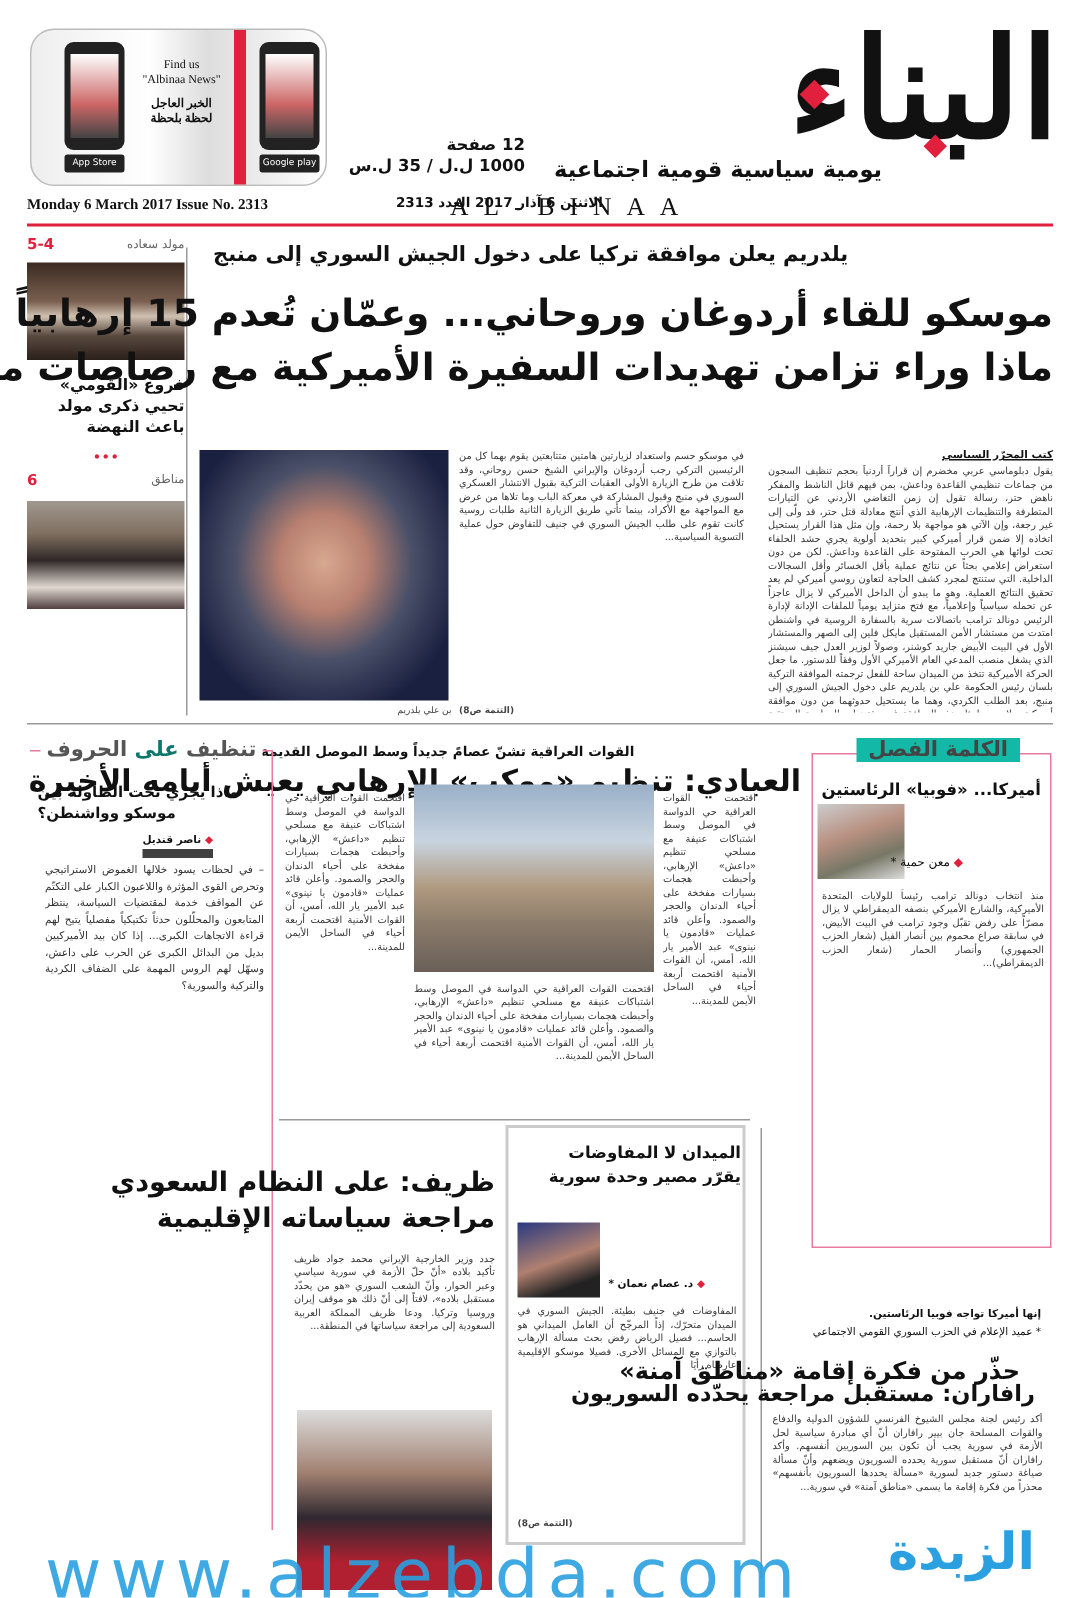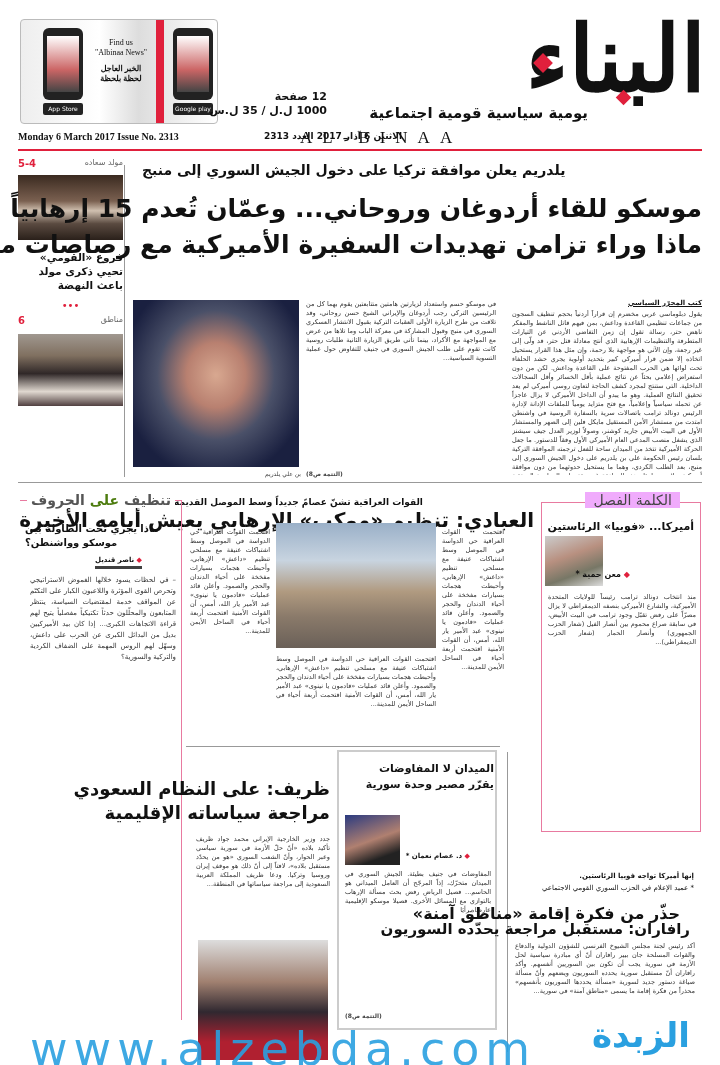--- a/index.html
+++ b/index.html
@@ -2,45 +2,45 @@
 <html><head>
 <meta charset="utf-8">
 <style>
 *{box-sizing:border-box;margin:0;padding:0}
 body{width:720px;height:1065px;background:#fff;font-family:"DejaVu Sans",sans-serif;color:#111;position:relative;overflow:hidden}
 .abs{position:absolute}
 .rtl{direction:rtl;text-align:left}
 .masthead-logo{right:14px;top:10px;width:320px;height:98px;font-family:"DejaVu Serif",serif;font-size:92px;font-weight:bold;line-height:98px;text-align:right;letter-spacing:-4px;color:#111}
 .dot{width:14px;height:14px;background:#e0203c;transform:rotate(45deg)}
 .tagline{right:132px;top:104px;font-size:15px;font-weight:bold}
-.meta-ar{right:393px;top:90px;font-size:11px;font-weight:bold;text-align:right;line-height:14px}
+.meta-ar{right:370px;top:90px;font-size:11px;font-weight:bold;text-align:right;line-height:14px}
 .date-ar{right:400px;top:132px;font-size:9px;font-weight:bold}
 .date-en{left:18px;top:131px;font-family:"Liberation Serif",serif;font-size:10px;font-weight:bold}
 .brand-latin{left:300px;top:128px;font-family:"Liberation Serif",serif;font-size:17px;letter-spacing:10px}
 .redline{left:18px;right:18px;top:149px;height:2px;background:#e0203c}
-.ad{left:20px;top:19px;width:198px;height:105px;border:1px solid #bbb;border-radius:4px;background:linear-gradient(90deg,#eee 0%,#fff 40%,#ddd 60%,#fff 100%);overflow:hidden}
+.ad{left:20px;top:19px;width:198px;height:105px;border:1px solid #bbb;border-radius:16px;background:linear-gradient(90deg,#eee 0%,#fff 40%,#ddd 60%,#fff 100%);overflow:hidden}
 .phone{width:40px;height:72px;background:#222;border-radius:6px;top:8px}
 .phone:after{content:"";position:absolute;left:4px;right:4px;top:8px;bottom:8px;background:linear-gradient(180deg,#fff,#c66 60%,#444)}
 .store{height:12px;width:40px;background:#222;color:#fff;font-size:6px;line-height:12px;text-align:center;border-radius:2px;bottom:8px}
 .findus{left:70px;top:18px;font-family:"Liberation Serif",serif;font-size:8px;text-align:center;width:60px;line-height:10px}
 .redstripe{left:135px;top:0;width:8px;height:105px;background:#e0203c}
 .sidebar{left:18px;top:158px;width:105px;height:320px}
 .sbox-title{font-size:8px;color:#666;display:flex;justify-content:space-between;direction:rtl}
 .sbox-title .num{color:#e0203c;font-weight:bold;font-size:10px}
 .img-dark{background:linear-gradient(160deg,#2a2520,#6a5a50 40%,#c8b8a8 60%,#3a302a)}
 .sb-head{font-size:10.5px;font-weight:bold;line-height:14px;direction:rtl;text-align:right}
 .vline{width:1px;background:#999}
 .hline{height:1px;background:#999}
 .kicker{font-size:14px;font-weight:bold}
 .headline{font-size:25px;font-weight:bold;line-height:34px}
 .col-text{font-size:6.5px;line-height:9px;color:#333;direction:rtl;text-align:justify;overflow:hidden}
 .photo-yildirim{left:133px;top:300px;width:166px;height:167px;background:radial-gradient(ellipse at 50% 45%,#d8a890 0%,#b88070 25%,#4a5068 50%,#1a2040 80%)}
 .caption{font-size:6px;color:#444}
 .pinkbox{border:1px solid #e87aa0}
-.boxtitle{font-size:14px;font-weight:normal;color:#444;background:#f0abfc;padding:0 8px}
+.boxtitle{font-size:14px;font-weight:bold;color:#444;background:#14b8a6;padding:0 8px}
 .kalima-photo{background:linear-gradient(160deg,#ccc,#b89080 40%,#776 70%,#ddd)}
 .bullet{color:#e0203c}
 .mid-kicker{font-size:9px;font-weight:bold}
 .mid-head{font-size:20px;font-weight:bold}
 .mosul-photo{left:276px;top:523px;width:160px;height:125px;background:linear-gradient(180deg,#9ab0c8 0%,#c8d4e0 30%,#b09a80 55%,#8a7a6a 75%,#6a6058 100%)}
 .zarif-head{font-size:18px;font-weight:bold;line-height:26px}
 .zarif-photo{left:198px;top:940px;width:130px;height:120px;background:linear-gradient(180deg,#ddd 0%,#a08070 35%,#302830 60%,#b02030 85%)}
 .greybox{left:337px;top:750px;width:160px;height:280px;border:2px solid #ccc}
 .naaman-photo{left:345px;top:815px;width:55px;height:50px;background:linear-gradient(160deg,#2a3a80,#b08070 50%,#222 80%)}
 .watermark{left:30px;top:1022px;font-family:"DejaVu Sans",sans-serif;font-size:46px;color:#2aa0e0;letter-spacing:6px;opacity:.9}
@@ -101,37 +101,37 @@
 <div class="abs col-text" style="left:306px;top:300px;width:190px;height:172px">في موسكو حسم واستعداد لزيارتين هامتين متتابعتين يقوم بهما كل من الرئيسين التركي رجب أردوغان والإيراني الشيخ حسن روحاني، وقد تلاقت من طرح الزيارة الأولى العقبات التركية بقبول الانتشار العسكري السوري في منبج وقبول المشاركة في معركة الباب وما تلاها من عرض مع المواجهة مع الأكراد، بينما تأتي طريق الزيارة الثانية طلبات روسية كانت تقوم على طلب الجيش السوري في جنيف للتفاوض حول عملية التسوية السياسية...</div>
 <div class="abs photo-yildirim"></div>
 <div class="abs caption" style="left:265px;top:470px">بن علي يلدريم</div>
 <div class="abs caption" style="left:306px;top:470px;font-weight:bold">(التتمة ص8)</div>
 <div class="abs hline" style="left:18px;right:18px;top:482px"></div>
 
 <div class="abs pinkbox" style="left:541px;top:502px;width:160px;height:330px"></div>
 <div class="abs boxtitle rtl" style="right:40px;top:492px">الكلمة الفصل</div>
 <div class="abs rtl" style="right:26px;top:520px;font-size:11px;font-weight:bold">أميركا... «فوبيا» الرئاستين</div>
 <div class="abs kalima-photo" style="left:545px;top:536px;width:58px;height:50px"></div>
-<div class="abs rtl" style="right:90px;top:570px;font-size:8px;font-weight:bold"><span class="bullet">◆ </span><span>معن حمية *</span></div>
+<div class="abs rtl" style="right:78px;top:570px;font-size:8px;font-weight:normal"><span class="bullet">◆ </span><span>معن حمية *</span></div>
 <div class="abs col-text" style="left:548px;top:593px;width:148px;height:190px">منذ انتخاب دونالد ترامب رئيساً للولايات المتحدة الأميركية، والشارع الأميركي بنصفه الديمقراطي لا يزال مصرّاً على رفض تقبّل وجود ترامب في البيت الأبيض، في سابقة صراع محموم بين أنصار الفيل (شعار الحزب الجمهوري) وأنصار الحمار (شعار الحزب الديمقراطي)...</div>
 <div class="abs rtl" style="right:26px;top:872px;font-size:7px;font-weight:bold">إنها أميركا تواجه فوبيا الرئاستين.</div>
 <div class="abs rtl" style="right:26px;top:884px;font-size:7px">* عميد الإعلام في الحزب السوري القومي الاجتماعي</div>
 
 <div class="abs mid-kicker rtl" style="right:186px;top:497px;width:360px">القوات العراقية تشنّ عصامً جديداً وسط الموصل القديمة</div>
 <div class="abs mid-head rtl" style="right:186px;top:508px;width:380px;white-space:nowrap">العبادي: تنظيم «موكب» الإرهابي يعيش أيامه الأخيرة</div>
 <div class="abs col-text" style="left:442px;top:528px;width:62px;height:210px">اقتحمت القوات العراقية حي الدواسة في الموصل وسط اشتباكات عنيفة مع مسلحي تنظيم «داعش» الإرهابي، وأحبطت هجمات بسيارات مفخخة على أحياء الدندان والحجر والصمود. وأعلن قائد عمليات «قادمون يا نينوى» عبد الأمير يار الله، أمس، أن القوات الأمنية اقتحمت أربعة أحياء في الساحل الأيمن للمدينة...</div>
 <div class="abs mosul-photo"></div>
 <div class="abs col-text" style="left:190px;top:528px;width:80px;height:210px">اقتحمت القوات العراقية حي الدواسة في الموصل وسط اشتباكات عنيفة مع مسلحي تنظيم «داعش» الإرهابي، وأحبطت هجمات بسيارات مفخخة على أحياء الدندان والحجر والصمود. وأعلن قائد عمليات «قادمون يا نينوى» عبد الأمير يار الله، أمس، أن القوات الأمنية اقتحمت أربعة أحياء في الساحل الأيمن للمدينة...</div>
 <div class="abs col-text" style="left:276px;top:655px;width:160px;height:85px">اقتحمت القوات العراقية حي الدواسة في الموصل وسط اشتباكات عنيفة مع مسلحي تنظيم «داعش» الإرهابي، وأحبطت هجمات بسيارات مفخخة على أحياء الدندان والحجر والصمود. وأعلن قائد عمليات «قادمون يا نينوى» عبد الأمير يار الله، أمس، أن القوات الأمنية اقتحمت أربعة أحياء في الساحل الأيمن للمدينة...</div>
 <div class="abs hline" style="left:186px;right:220px;top:746px"></div>
 
 <div class="abs pinkbox" style="left:20px;top:500px;width:162px;height:520px;border-left:none;border-bottom:none"></div>
-<div class="abs rtl" style="right:545px;top:492px;font-size:14px;font-weight:bold;color:#555;background:#fff;padding:0 4px"><span>تنظيف </span><span style="color:#4d7c0f">على</span><span> الحروف</span></div>
+<div class="abs rtl" style="right:545px;top:492px;font-size:14px;font-weight:bold;color:#555;background:#fff;padding:0 4px"><span>تنظيف </span><span style="color:#0f766e">على</span><span> الحروف</span></div>
 <div class="abs rtl" style="right:545px;top:522px;width:150px;font-size:10px;font-weight:bold;line-height:14px">ماذا يجري تحت الطاولة بين موسكو وواشنطن؟</div>
-<div class="abs rtl" style="right:578px;top:556px;font-size:7px;font-weight:bold;border-bottom:3px solid #404040;padding-bottom:2px"><span class="bullet">◆ </span><span>ناصر قنديل</span></div>
+<div class="abs rtl" style="right:578px;top:556px;font-size:7px;font-weight:bold;border-bottom:6px solid #404040;padding-bottom:2px"><span class="bullet">◆ </span><span>ناصر قنديل</span></div>
 <div class="abs col-text" style="left:30px;top:575px;width:146px;height:440px;font-size:7px;line-height:11px">– في لحظات يسود خلالها الغموض الاستراتيجي وتحرص القوى المؤثرة واللاعبون الكبار على التكتّم عن المواقف خدمة لمقتضيات السياسة، ينتظر المتابعون والمحلّلون حدثاً تكتيكياً مفصلياً يتيح لهم قراءة الاتجاهات الكبرى... إذا كان بيد الأميركيين بديل من البدائل الكبرى عن الحرب على داعش، وسهّل لهم الروس المهمة على الضفاف الكردية والتركية والسورية؟</div>
 
 <div class="abs zarif-head rtl" style="right:390px;top:776px;width:150px;white-space:nowrap">ظريف: على النظام السعودي</div>
 <div class="abs zarif-head rtl" style="right:390px;top:800px;width:150px;white-space:nowrap">مراجعة سياساته الإقليمية</div>
 <div class="abs col-text" style="left:196px;top:835px;width:134px;height:100px">جدد وزير الخارجية الإيراني محمد جواد ظريف تأكيد بلاده «أنّ حلّ الأزمة في سورية سياسي وعبر الحوار، وأنّ الشعب السوري «هو من يحدّد مستقبل بلاده»، لافتاً إلى أنّ ذلك هو موقف إيران وروسيا وتركيا. ودعا ظريف المملكة العربية السعودية إلى مراجعة سياساتها في المنطقة...</div>
 <div class="abs zarif-photo"></div>
 
 <div class="abs greybox"></div>
 <div class="abs rtl" style="right:226px;top:762px;font-size:11px;font-weight:bold">الميدان لا المفاوضات</div>
 <div class="abs rtl" style="right:226px;top:778px;font-size:11px;font-weight:bold">يقرّر مصير وحدة سورية</div>

